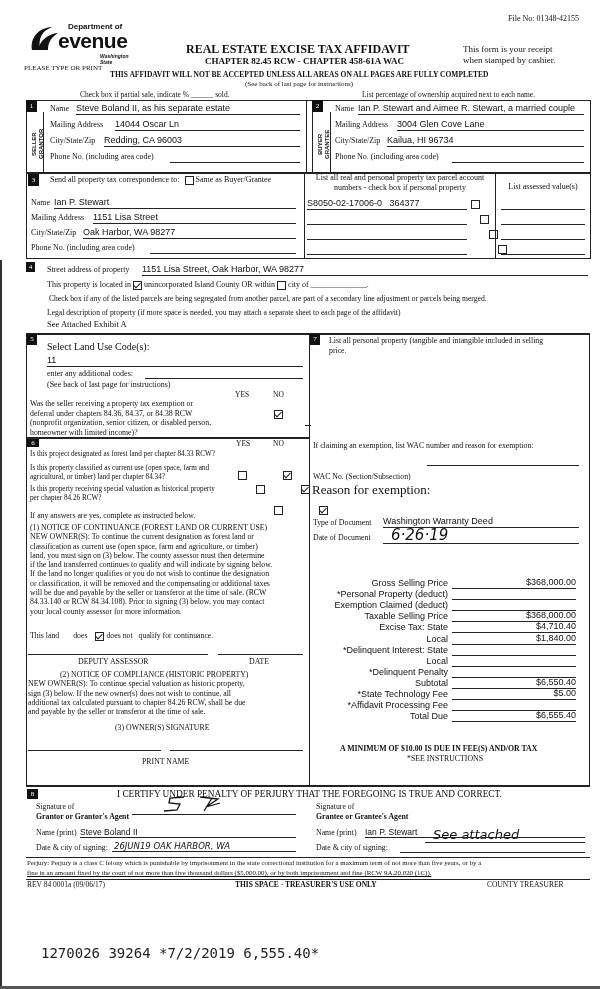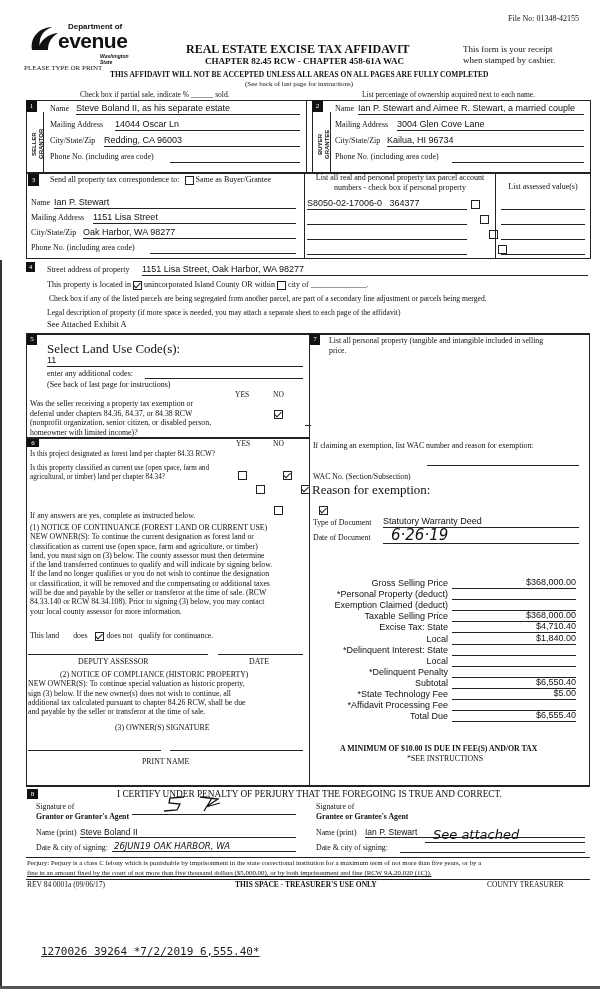--- a/index.html
+++ b/index.html
@@ -128,21 +128,21 @@
 
 
 <div class="hline" style="left:26px;top:333px;width:564px;border-top-width:2px;"></div>
 <div class="vline" style="left:26px;top:333px;height:452px;"></div>
 <div class="vline" style="left:309px;top:333px;height:452px;"></div>
 <div class="vline" style="left:589px;top:333px;height:452px;"></div>
 <div class="hline" style="left:26px;top:785px;width:564px;border-top-width:2px;"></div>
 
 
 <div class="badge" style="left:27px;top:334px;width:10px;height:11px;line-height:11px;">5</div>
-<div class="row" style="left:47px;top:341px;font-size:13px;">Select Land Use Code(s):</div>
+<div class="row" style="left:47px;top:341px;font-size:10px;">Select Land Use Code(s):</div>
 <div class="abs uline fill" style="left:47px;top:355px;width:256px;height:11px;">11</div>
 <div class="row" style="left:47px;top:369px;">enter any additional codes:</div>
 <div class="abs uline" style="left:145px;top:368px;width:158px;height:10px;"></div>
 <div class="row" style="left:47px;top:380px;">(See back of last page for instructions)</div>
 <div class="row" style="left:235px;top:390px;font-size:7.5px;">YES</div>
 <div class="row" style="left:273px;top:390px;font-size:7.5px;">NO</div>
 <div class="abs" style="left:30px;top:399px;font-size:7.8px;line-height:9.5px;" id="s5-question">
     <div>Was the seller receiving a property tax exemption or</div>
     <div>deferral under chapters 84.36, 84.37, or 84.38 RCW</div>
     <div>(nonprofit organization, senior citizen, or disabled person,</div>
@@ -153,21 +153,24 @@
 
 <div class="hline" style="left:26px;top:437px;width:283px;border-top-width:2px;"></div>
 <div class="badge" style="left:27px;top:439px;width:12px;height:8px;line-height:8px;">6</div>
 <div class="row" style="left:236px;top:439px;font-size:7.5px;">YES</div>
 <div class="row" style="left:273px;top:439px;font-size:7.5px;">NO</div>
 <div id="s6-questions"><div class="abs" style="left: 30px; top: 450px; font-size: 7.2px; line-height: 8.6px;">
       <div>Is this project designated as forest land per chapter 84.33 RCW?</div>
     </div><span class="cb abs" style="left: 238px; top: 451px;"></span><span class="cb abs checked" style="left: 274px; top: 451px;"></span><div class="abs" style="left: 30px; top: 464px; font-size: 7.2px; line-height: 8.6px;">
       <div>Is this property classified as current use (open space, farm and</div>
       <div>agricultural, or timber) land per chapter 84.34?</div>
-    </div><span class="cb abs" style="left: 238px; top: 465px;"></span><span class="cb abs checked" style="left: 274px; top: 465px;"></span><span class="cb abs" style="left: 238px; top: 486px;"></span><span class="cb abs checked" style="left: 274px; top: 486px;"></span></div>
+    </div><span class="cb abs" style="left: 238px; top: 465px;"></span><span class="cb abs checked" style="left: 274px; top: 465px;"></span><div class="abs" style="left: 30px; top: 485px; font-size: 7.2px; line-height: 8.6px;">
+      <div>Is this property receiving special valuation as historical property</div>
+      <div>per chapter 84.26 RCW?</div>
+    </div><span class="cb abs" style="left: 238px; top: 486px;"></span><span class="cb abs checked" style="left: 274px; top: 486px;"></span></div>
 <div class="row" style="left:30px;top:511px;font-size:7.8px;">If any answers are yes, complete as instructed below.</div>
 <div class="abs" id="notice1" style="left:30px;top:523px;font-size:7.8px;line-height:9.3px;">
     <div>(1) NOTICE OF CONTINUANCE (FOREST LAND OR CURRENT USE)</div>
     <div>NEW OWNER(S):  To continue the current designation as forest land or</div>
     <div>classification as current use (open space, farm and agriculture, or timber)</div>
     <div>land, you must sign on (3) below.  The county assessor must then determine</div>
     <div>if the land transferred continues to qualify and will indicate by signing below.</div>
     <div>If the land no longer qualifies or you do not wish to continue the designation</div>
     <div>or classification, it will be removed and the compensating or additional taxes</div>
     <div>will be due and payable by the seller or transferor at the time of sale.  (RCW</div>
@@ -203,21 +206,21 @@
   <div>List all personal property (tangible and intangible included in selling</div>
   <div>price.</div>
 </div>
 <div class="abs" style="left:312px;top:360px;width:274px;height:60px;"></div>
 <div class="hline" style="left:305px;top:425px;width:6px;"></div>
 <div class="row" style="left:313px;top:441px;font-size:7.8px;">If claiming an exemption, list WAC number and reason for exemption:</div>
 <div class="row" style="left:313px;top:456px;font-size:7.8px;margin-top:16px;">WAC No. (Section/Subsection)</div>
 <div class="abs uline fill" style="left:427px;top:455px;width:152px;height:10px;"></div>
 <div class="row" style="left:312px;top:471px;font-size:13px;margin-top:11px;">Reason for exemption:</div>
 <div class="row" style="left:313px;top:518px;font-size:7.8px;">Type of Document</div>
-<div class="abs uline fill" style="left:383px;top:516px;width:196px;height:11px;">Statutory Warranty Deed</div>
+<div class="abs uline fill" style="left:383px;top:516px;width:196px;height:11px;">Washington Warranty Deed</div>
 <div class="row" style="left:313px;top:533px;font-size:7.8px;">Date of Document</div>
 <div class="abs uline hand" style="left:383px;top:527px;width:196px;height:17px;font-size:15px;line-height:17px;padding-left:8px;box-sizing:border-box;">6·26·19</div>
 
 <div id="tax-rows">
     <div class="tax-label" style="top: 578px;">Gross Selling Price</div>
     <div class="tax-val" style="top: 577px;">$368,000.00</div>
     <div class="tax-label" style="top: 589.1px;">*Personal Property (deduct)</div>
     <div class="tax-val" style="top: 588.1px;"></div>
     <div class="tax-label" style="top: 600.2px;">Exemption Claimed (deduct)</div>
     <div class="tax-val" style="top: 599.2px;"></div>
@@ -277,19 +280,19 @@
 
 <div class="hline" style="left:26px;top:857px;width:564px;"></div>
 <div class="row" style="left:27px;top:859px;font-size:6.9px;">Perjury:  Perjury is a class C felony which is punishable by imprisonment in the state correctional institution for a maximum term of not more than five years, or by a</div>
 <div class="row" style="left:27px;top:869px;font-size:6.9px;text-decoration:underline;">fine in an amount fixed by the court of not more than five thousand dollars ($5,000.00), or by both imprisonment and fine (RCW 9A.20.020 (1C)).</div>
 <div class="hline" style="left:26px;top:879px;width:564px;"></div>
 
 
 <div class="row" style="left:27px;top:880px;font-size:7.5px;">REV 84 0001a (09/06/17)</div>
 <div class="row" style="left:235px;top:880px;font-size:7.5px;font-weight:bold;">THIS SPACE - TREASURER'S USE ONLY</div>
 <div class="row" style="left:487px;top:880px;font-size:7.5px;">COUNTY TREASURER</div>
-<div class="row mono" style="left:41px;top:945px;font-size:11px;color:#222;text-decoration:underline;">1270026 39264 *7/2/2019 6,555.40*</div>
+<div class="row mono" style="left:41px;top:945px;font-size:14px;color:#222;">1270026 39264 *7/2/2019 6,555.40*</div>
 
 <div class="abs" style="left:0;top:260px;width:2px;height:729px;background:#333;"></div>
 <div class="abs" style="left:0;top:986px;width:600px;height:3px;background:#555;"></div>
 
 
 
 
 </body></html>

